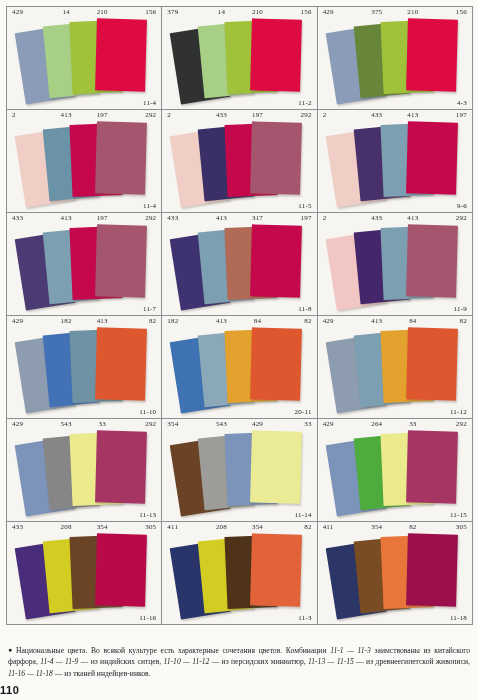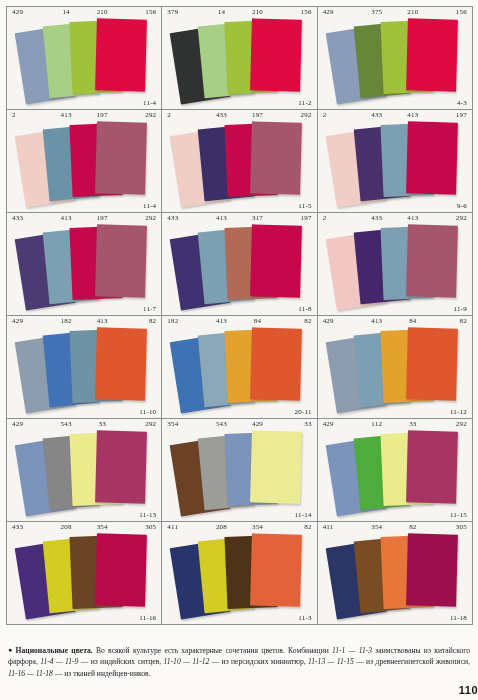--- a/index.html
+++ b/index.html
@@ -86,28 +86,28 @@
     line-height:11.4px;
     color:#1d1d24;
     text-align:justify;
     font-family:"Liberation Serif", serif;
   }
   .caption .bullet{
     font-size:7px;
     vertical-align:1px;
     margin-right:2px;
   }
-  .caption b{font-weight:bold;}
+  .caption b{font-weight:normal;}
   .caption i{}
 
   .pagenum{
     position:absolute;
     left:0;right:0;
     top:684px;
-    text-align:right;
+    text-align:left;
     font-size:11px;
     font-weight:bold;
     color:#151519;
     font-family:"Liberation Sans", sans-serif;
     letter-spacing:0.5px;
   }
 </style>
 </head>
 <body>
 
@@ -320,21 +320,21 @@
           <div class="sw s0" style="background: rgb(107, 66, 38);"></div>
           <div class="sw s1" style="background: rgb(156, 156, 152);"></div>
           <div class="sw s2" style="background: rgb(124, 147, 186);"></div>
           <div class="sw s3" style="background: rgb(235, 235, 150);"></div>
         </div>
         <div class="label">11-14</div>
       </div>
       <div class="cell">
         <div class="codes">
           <span>429</span>
-          <span>112</span>
+          <span>264</span>
           <span>33</span>
           <span>292</span>
         </div>
         <div class="fan">
           <div class="sw s0" style="background: rgb(124, 147, 186);"></div>
           <div class="sw s1" style="background: rgb(78, 172, 60);"></div>
           <div class="sw s2" style="background: rgb(235, 235, 142);"></div>
           <div class="sw s3" style="background: rgb(166, 53, 100);"></div>
         </div>
         <div class="label">11-15</div>

